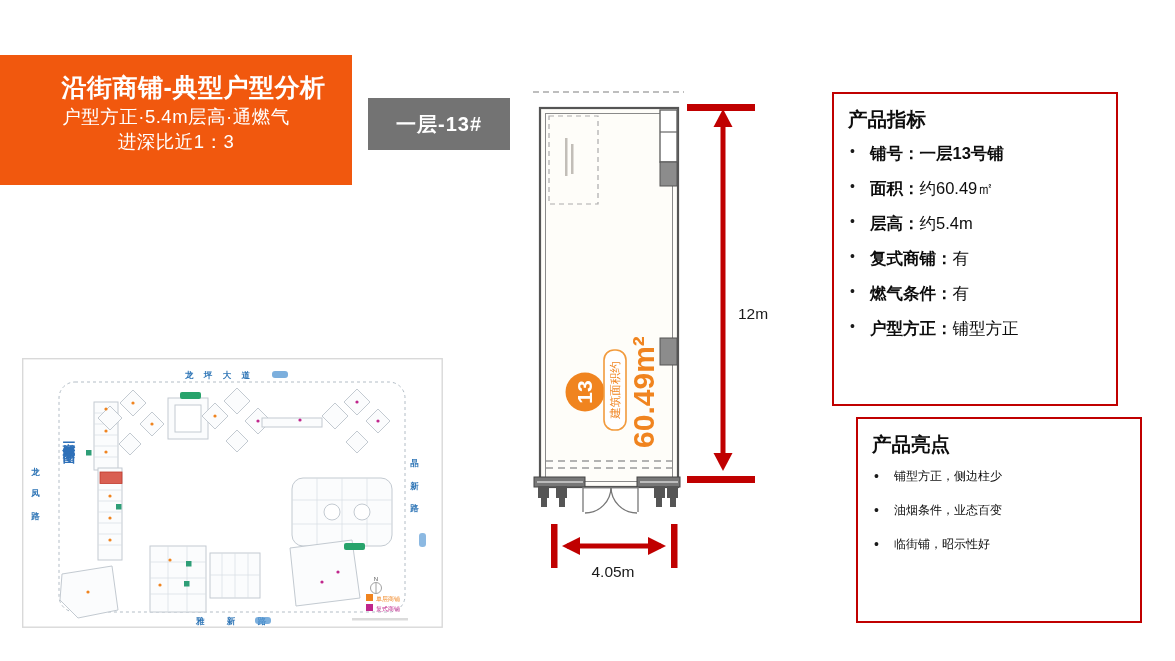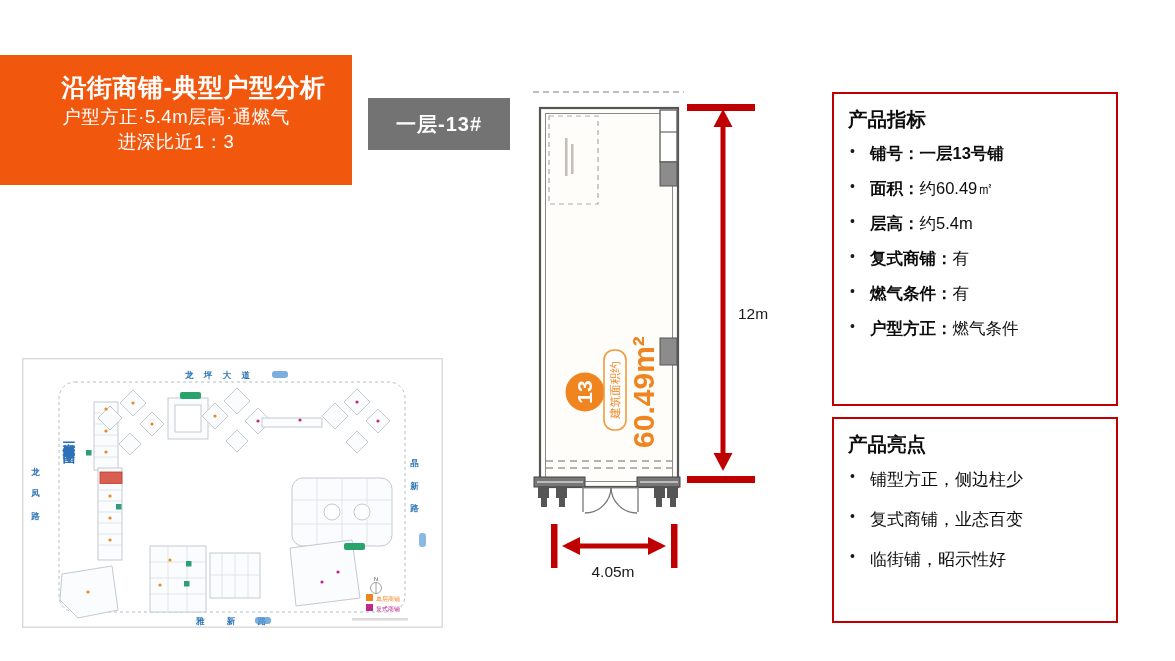--- a/index.html
+++ b/index.html
@@ -22,27 +22,27 @@
   }
   
   .floor-plan{position:absolute;left:520px;top:80px;width:270px;height:505px;}
   .site-plan{position:absolute;left:22px;top:358px;width:421px;height:270px;}
   
   .panel{
     position:absolute;left:832px;width:286px;background:#fff;box-sizing:border-box;
     border:2.5px solid #C00000;padding:10px 12px 12px 12px;color:#0d0d0d;
   }
   #panel-indicators{top:92px;height:314px;}
-  #panel-highlights{top:417px;height:206px;}
+  #panel-highlights{top:417px;height:206px;margin-left:24px;}
   .panel-title{font-size:19.5px;font-weight:700;margin:2px 0 10px 2px;}
   .panel ul{list-style:none;margin:0;padding:0;}
   .panel li{display:flex;align-items:flex-start;}
   .panel li::before{content:"\2022";flex:0 0 24px;font-size:14px;color:#1a1a1a;padding-left:4px;box-sizing:border-box;}
   #panel-indicators li{font-size:16.5px;margin-bottom:13px;}
-  #panel-highlights li{font-size:17px;margin-bottom:17px;}
+  #panel-highlights li{font-size:12px;margin-bottom:17px;}
   .lab{font-weight:700;white-space:pre;}
   .val{font-weight:400;white-space:pre;}
   .bold-val{font-weight:700;}
   .hl-text{font-weight:400;}
   svg text{font-family:"Liberation Sans","DejaVu Sans",sans-serif;}
   .vtext{writing-mode:vertical-rl;text-orientation:upright;}
 </style>
 </head>
 <body>
 
@@ -301,36 +301,36 @@
           <span class="val">有</span>
         </li>
 
         <li>
           <span class="lab">燃气条件：</span>
           <span class="val">有</span>
         </li>
 
         <li>
           <span class="lab">户型方正：</span>
-          <span class="val">燃气条件</span>
+          <span class="val">铺型方正</span>
         </li>
       </ul>
   </div>
 
   <div class="panel" id="panel-highlights">
     <div class="panel-title">产品亮点</div>
     <ul>
 
         <li>
           <span class="hl-text">铺型方正，侧边柱少</span>
         </li>
 
 
         <li>
-          <span class="hl-text">复式商铺，业态百变</span>
+          <span class="hl-text">油烟条件，业态百变</span>
         </li>
 
         <li>
           <span class="hl-text">临街铺，昭示性好</span>
         </li>
       </ul>
   </div>
 
 </div>
 

